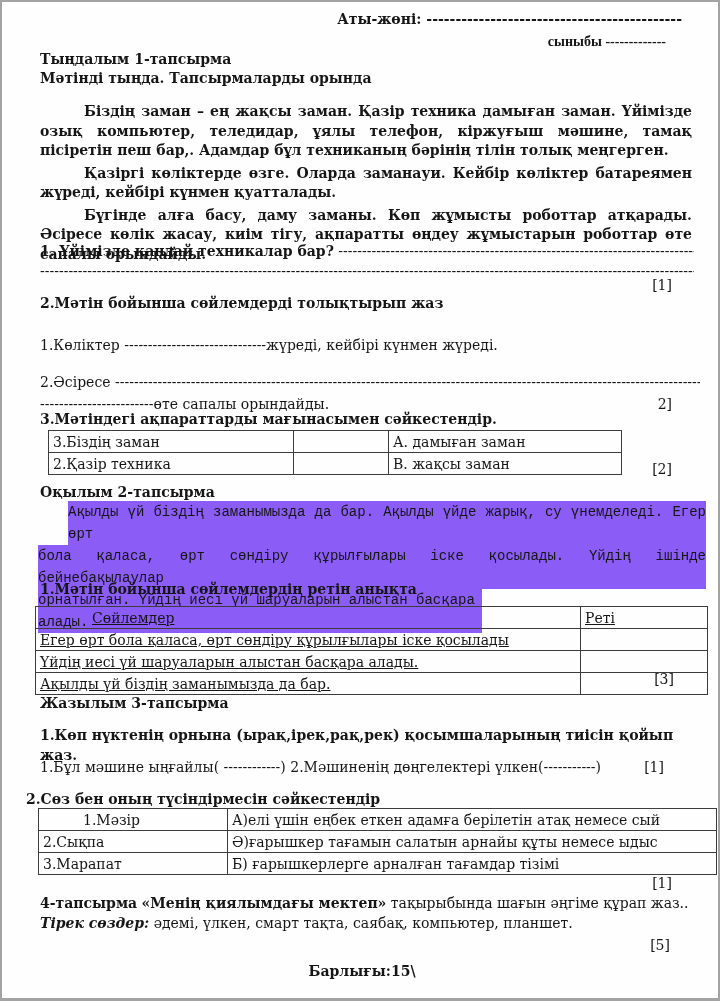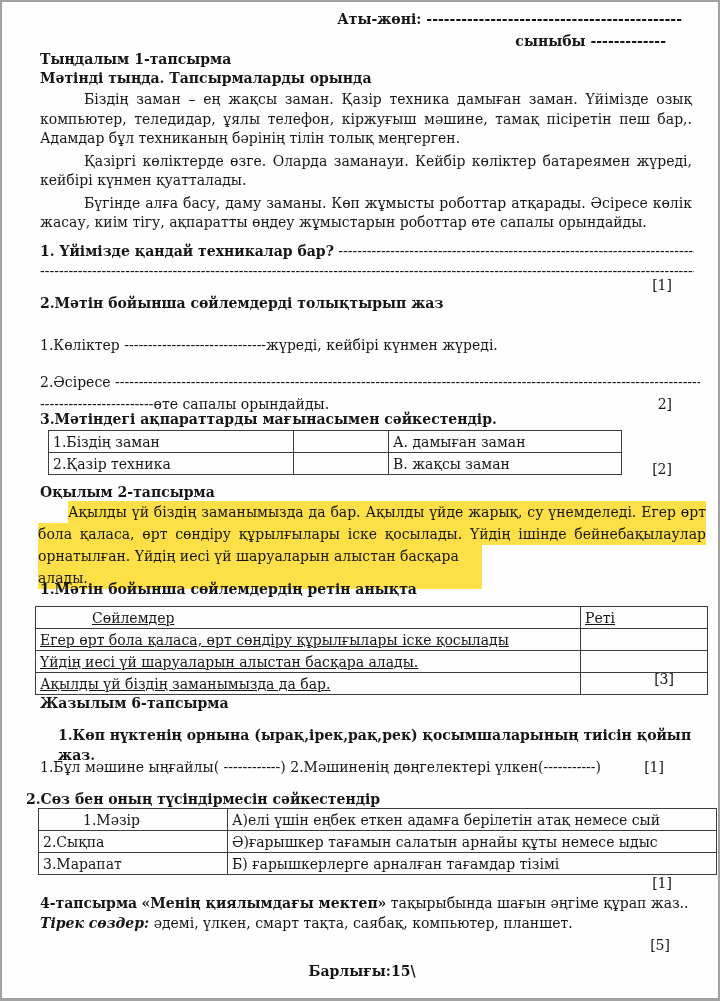--- a/index.html
+++ b/index.html
@@ -14,46 +14,46 @@
     font-size:14px;line-height:19.5px;color:#161616;
     overflow:hidden;
     margin:0 auto;
   }
   .abs{position:absolute;}
   .b{font-weight:bold;}
   .bi{font-weight:bold;font-style:italic;}
   .nowrap{white-space:nowrap;overflow:hidden;}
   .center{text-align:center;}
   .para{margin:0 0 3px 0;text-indent:44px;text-align:justify;}
-  .hl{background:#fde047;}
+  .hl{background:#8b5cf6;font-family:Liberation Mono, monospace;}
   .jl{text-align:justify;text-align-last:justify;}
   table{border-collapse:collapse;table-layout:fixed;}
   td,th{border:1px solid #3c3c3c;padding:0 4px;height:21px;font-weight:normal;
         font-size:14px;line-height:20px;text-align:left;overflow:hidden;white-space:nowrap;}
   .score{font-size:14px;}
   .flexline{display:flex;justify-content:space-between;align-items:baseline;}
 </style>
 </head>
 <body>
 
 <div class="page">
 
   <div class="abs nowrap b" style="top:8px;right:36px;">
     <span>Аты-жөні:</span>
     <span>--------------------------------------------</span>
   </div>
-  <div class="abs nowrap b" style="top:30px;right:52px;">
+  <div class="abs nowrap b" style="top:30px;right:52px;font-family:Liberation Serif, serif;">
     <span>сыныбы</span>
     <span>-------------</span>
   </div>
 
   <div class="abs b" style="top:48px;left:38px;">Тыңдалым   1-тапсырма</div>
   <div class="abs b" style="top:67px;left:38px;">Мәтінді тыңда. Тапсырмаларды орында</div>
 
-  <div class="abs" style="top:88px;left:38px;width:652px;">
+  <div class="abs" style="top:100px;left:38px;width:652px;font-weight:bold;">
     <p class="para">Біздің заман – ең жақсы заман. Қазір техника дамыған заман. Үйімізде озық компьютер, теледидар, ұялы телефон, кіржуғыш мәшине, тамақ пісіретін пеш бар,. Адамдар бұл техниканың бәрінің тілін толық меңгерген.</p>
     <p class="para">Қазіргі көліктерде өзге. Оларда заманауи. Кейбір көліктер батареямен жүреді, кейбірі күнмен қуатталады.</p>
     <p class="para">Бүгінде алға басу, даму заманы. Көп жұмысты роботтар атқарады. Әсіресе көлік жасау, киім тігу, ақпаратты өңдеу жұмыстарын  роботтар өте сапалы орындайды.</p>
   </div>
 
   <div class="abs" style="top:240px;left:38px;width:654px;">
     <div class="nowrap">
       <span class="b">1. Үйімізде қандай техникалар бар?</span><span> --------------------------------------------------------------------------------</span>
     </div>
     <div class="nowrap">----------------------------------------------------------------------------------------------------------------------------------------------</div>
@@ -68,21 +68,21 @@
       <span>------------------------өте сапалы орындайды.</span>
       <span class="score">2]</span>
     </div>
   </div>
 
   <div class="abs b" style="top:408px;left:38px;">3.Мәтіндегі ақпараттарды мағынасымен сәйкестендір.</div>
   <div class="abs" style="top:428px;left:46px;width:560px;">
     <table style="width:546px;">
       <tbody>
           <tr>
-        <td style="width:236px;">1.Біздің заман</td>
+        <td style="width:236px;">3.Біздің заман</td>
         <td style="width:86px;"></td>
         <td style="width:224px;">А. дамыған заман</td>
       </tr>
       <tr>
         <td>2.Қазір техника</td>
         <td></td>
         <td>В. жақсы заман</td>
       </tr>
     </tbody>
       </table>
@@ -114,23 +114,23 @@
       </tr>
       <tr>
         <td>Ақылды үй біздің заманымызда да бар.</td>
         <td></td>
       </tr>
     </tbody>
       </table>
   </div>
   <div class="abs score" style="top:668px;right:44px;">[3]</div>
 
-  <div class="abs b" style="top:692px;left:38px;">Жазылым  6-тапсырма</div>
+  <div class="abs b" style="top:692px;left:38px;">Жазылым  3-тапсырма</div>
 
-  <div class="abs b" style="top:724px;left:56px;width:660px;">1.Көп нүктенің орнына (ырақ,ірек,рақ,рек) қосымшаларының тиісін қойып жаз.</div>
+  <div class="abs b" style="top:724px;left:38px;width:660px;">1.Көп нүктенің орнына (ырақ,ірек,рақ,рек) қосымшаларының тиісін қойып жаз.</div>
   <div class="abs flexline" style="top:756px;left:38px;width:652px;padding-right:0;">
     <span class="nowrap">1.Бұл мәшине ыңғайлы( ------------)    2.Мәшиненің дөңгелектері үлкен(-----------)</span>
     <span class="score" style="margin-right:28px;">[1]</span>
   </div>
 
   <div class="abs b" style="top:788px;left:24px;">2.Сөз бен оның түсіндірмесін сәйкестендір</div>
   <div class="abs" style="top:806px;left:36px;width:640px;">
     <table style="width:622px;">
       <tbody>
           <tr>

